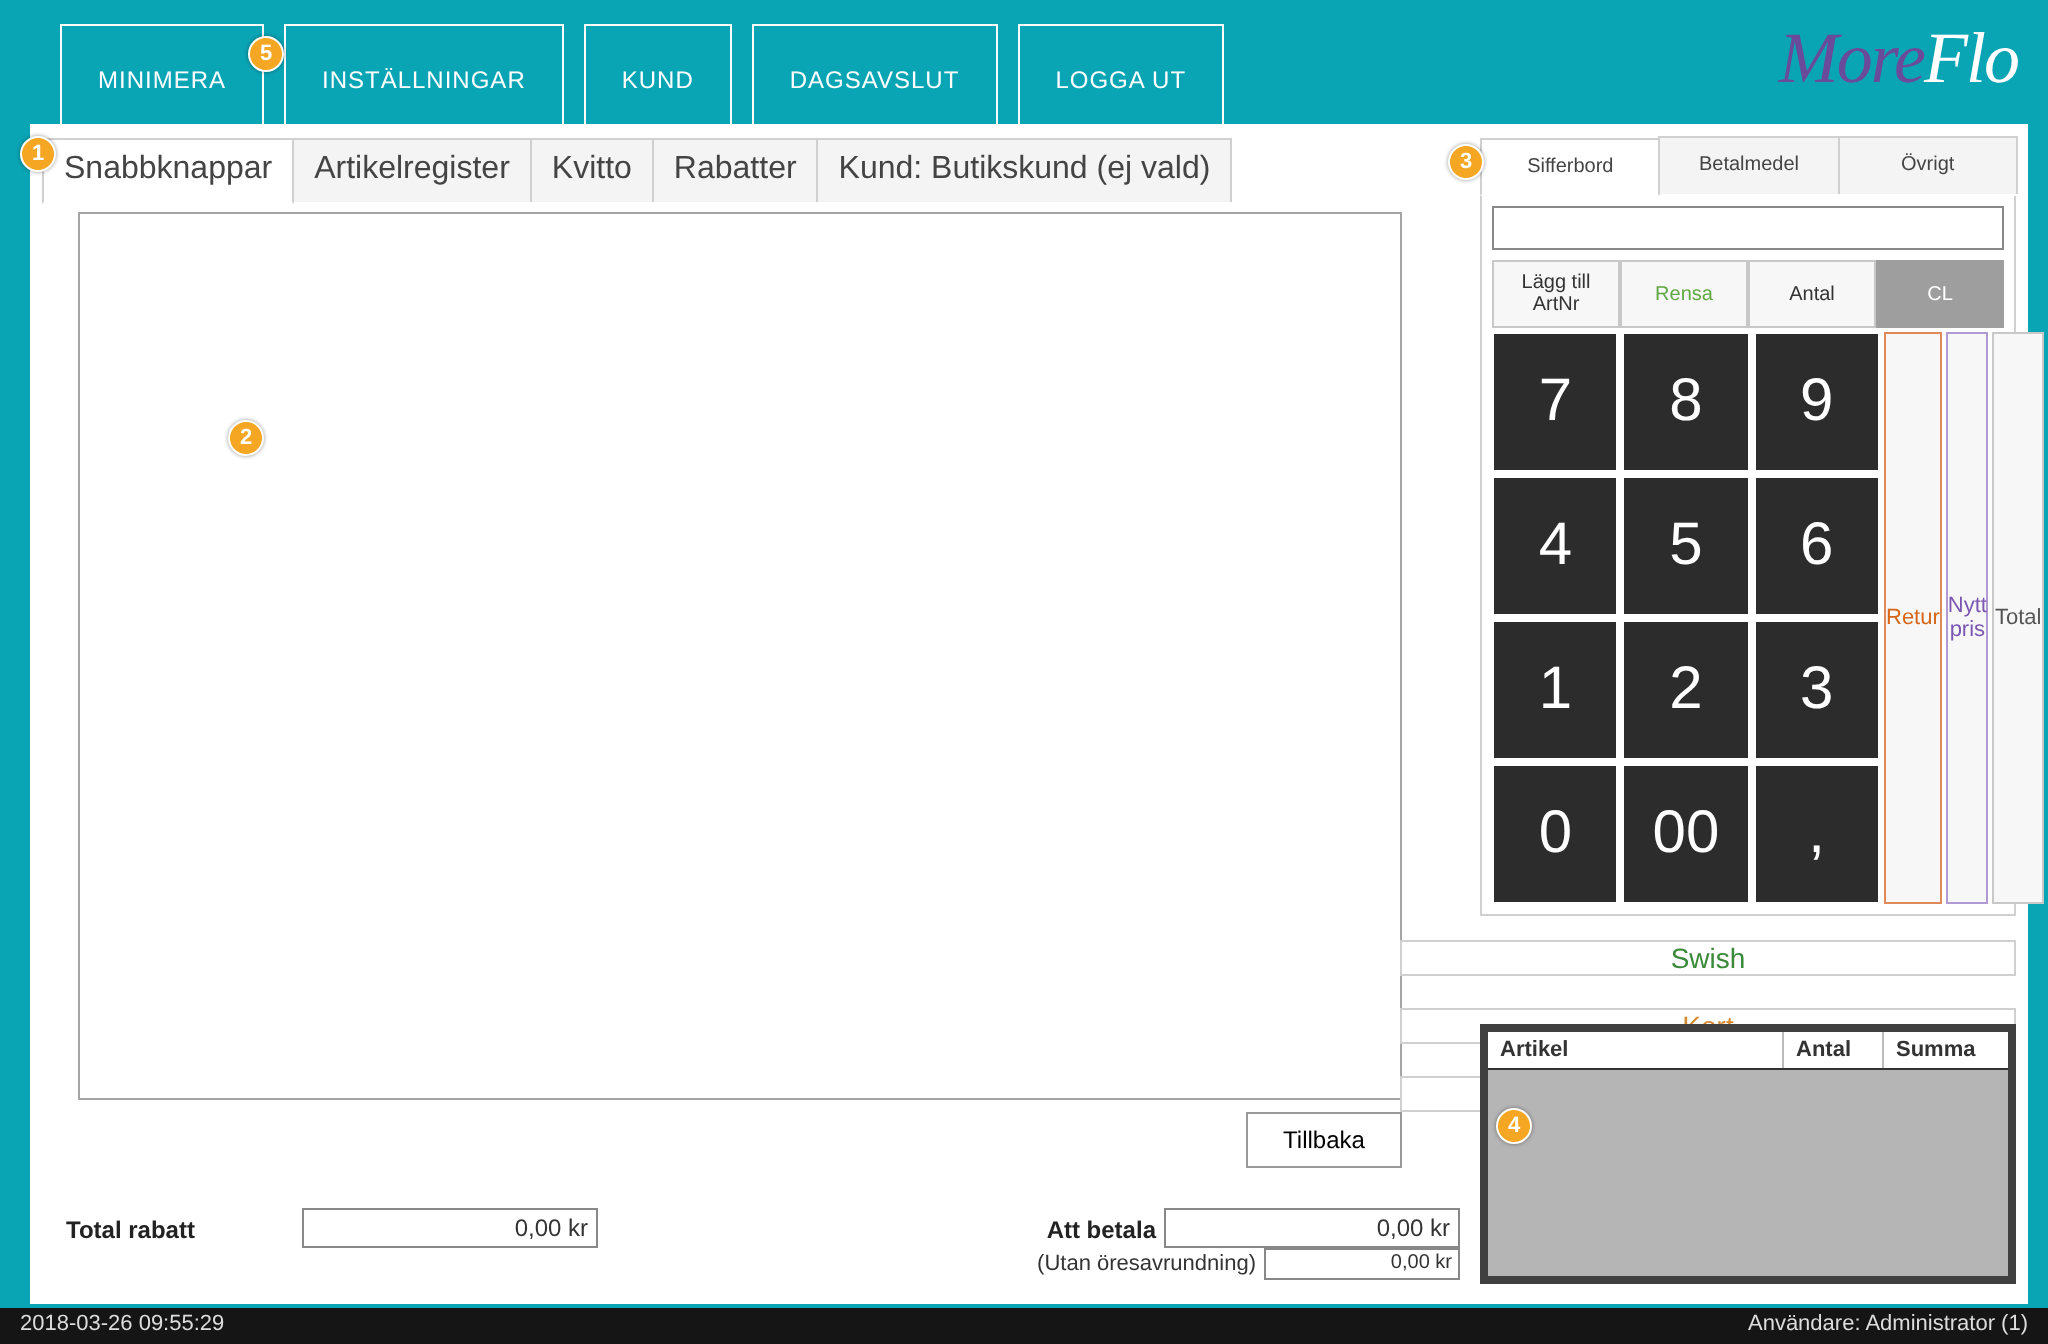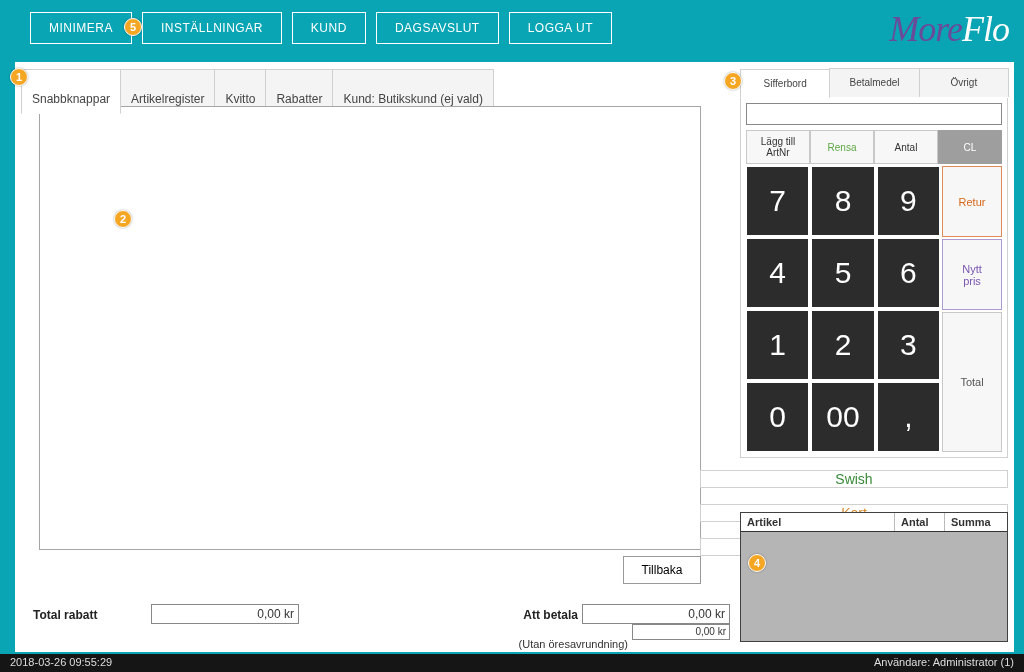--- a/index.html
+++ b/index.html
@@ -20,21 +20,21 @@
     justify-content: space-between;
     align-items: flex-start;
   }
   .header-buttons { display: flex; gap: 10px; }
   .hdr-btn {
     border: 1px solid #fff;
     background: transparent;
     color: #fff;
     font-size: 12px;
     letter-spacing: 0.5px;
-    padding: 8px 18px;
+    padding: 20px 18px;
     cursor: pointer;
     font-family: inherit;
   }
   .logo {
     font-family: Georgia, serif;
     font-size: 36px;
     font-style: italic;
     font-weight: 400;
     letter-spacing: -1px;
     color: #6a4a9a;
@@ -52,22 +52,22 @@
   .tabs-left {
     position: absolute;
     left: 6px; top: 6px;
     display: flex;
     align-items: flex-end;
   }
   .tab-l {
     background: #f4f4f4;
     border: 1px solid #d0d0d0;
     border-bottom: none;
-    padding: 22px 10px 7px;
-    font-size: 12px;
+    padding: 6px 10px 7px;
+    font-size: 16px;
     color: #444;
     cursor: pointer;
     margin-right: -1px;
     position: relative;
   }
   .tab-l.active {
     background: #fff;
     border-bottom: 1px solid #fff;
     z-index: 2;
     top: 1px;
@@ -130,21 +130,21 @@
   .betala-label { position:absolute; right:152px; top:4px; font-weight:600; color:#222;}
   .betala-val {
     position:absolute; right:0; top:0;
     width:148px; height:20px; border:1px solid #888;
     text-align:right; padding:2px 4px; font-size:12px;
   }
   .ores-wrap {
     position:absolute; left:18px; top:562px; right:284px; height:18px;
     font-size:11px;
   }
-  .ores-wrap .lab { position:absolute; right:102px; top:14px;margin-left:48px;}
+  .ores-wrap .lab { position:absolute; right:102px; top:2px;margin-left:48px;}
   .ores-wrap .val {
     position:absolute; right:0; top:0;
     width:98px; height:16px; border:1px solid #888;
     text-align:right; padding:1px 3px; font-size:10px;
   }
 
   
   .keypad-panel {
     position: absolute;
     right: 6px; top: 36px;
@@ -180,21 +180,21 @@
   }
   .kp-num {
     height:70px;
     background:#2c2c2c;
     color:#fff;
     border:1px solid #fff;
     font-size:30px;
     display:flex; align-items:center; justify-content:center;
     cursor:pointer;
   }
-  .kp-side { width:60px; display:flex; flex-direction:column; gap:2px;}
+  .kp-side { width:60px; display:flex; gap:2px;}
   .kp-side .sbtn {
     flex:1;
     background:#f7f7f7;
     font-size:11px;
     display:flex; align-items:center; justify-content:center;
     cursor:pointer;
     text-align:center;
   }
   .sbtn.retur { border:1px solid #e08a5a; color:#d66618;}
   .sbtn.nytt { border:1px solid #b09ad4; color:#7b57b3;}
@@ -215,21 +215,21 @@
     cursor:pointer;
   }
   .pay-swish { color:#3a8a3a; }
   .pay-kort { color:#d68a2e; }
   .pay-kontant { color:#2b94d6; }
   
   .art-box {
     position:absolute;
     right:6px; top:450px;
     width:268px; height:130px;
-    border:1px solid #404040;
+    border:4px solid #404040;
     background:#b5b5b5;
   }
   .art-head {
     background:#fff;
     border-bottom:1px solid #333;
     display:flex;
     font-size:11px; font-weight:600;
   }
   .art-head div { padding:3px 6px; border-right:1px solid #bbb;}
   .art-head div:last-child { border-right:none;}

